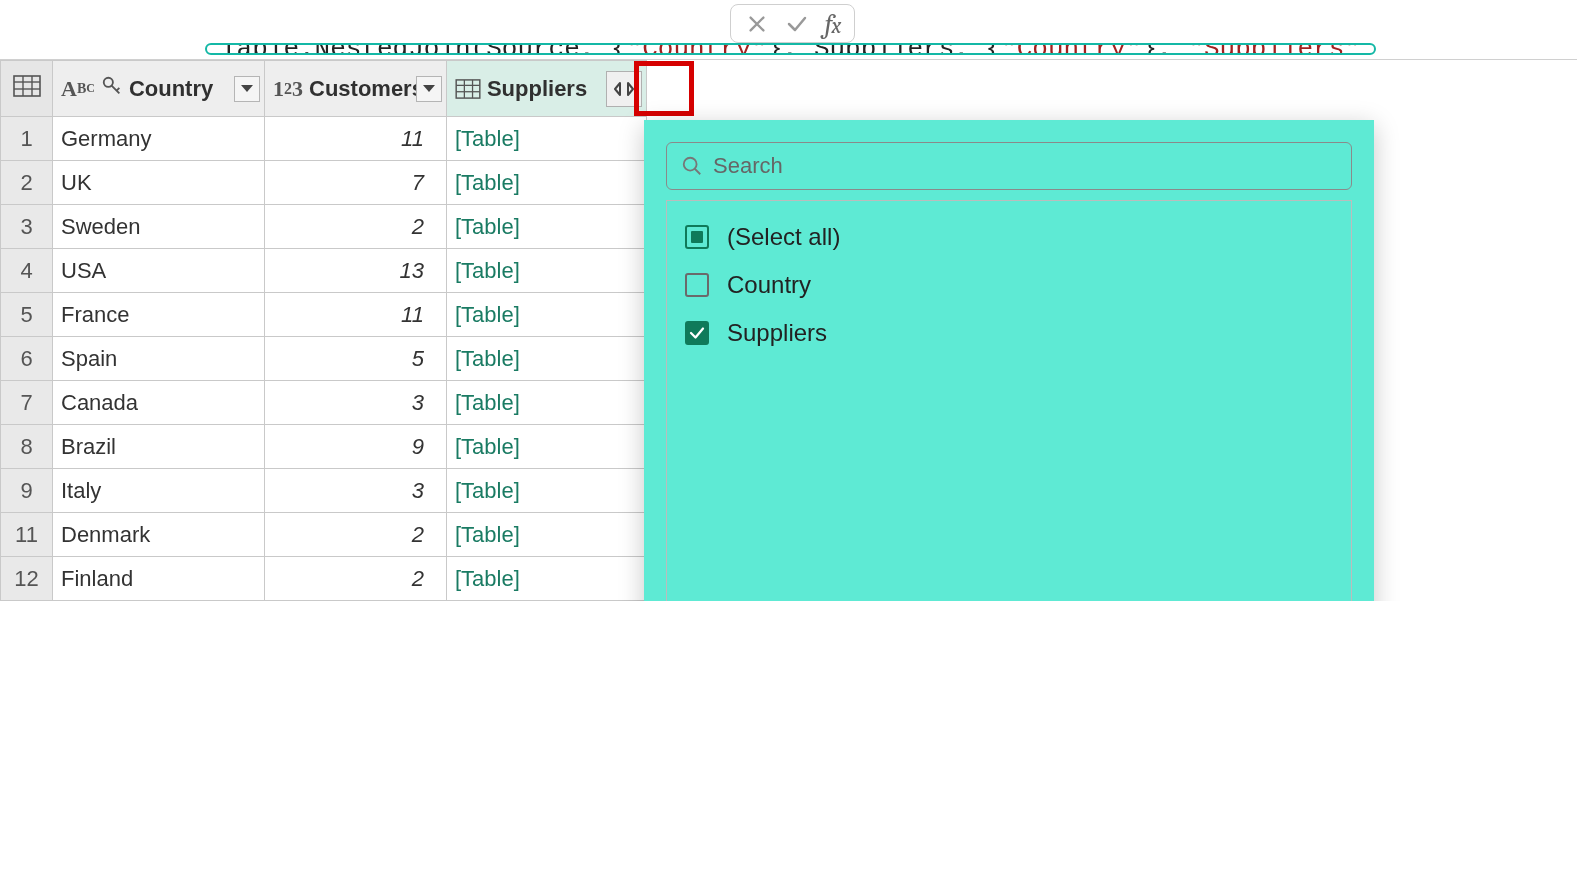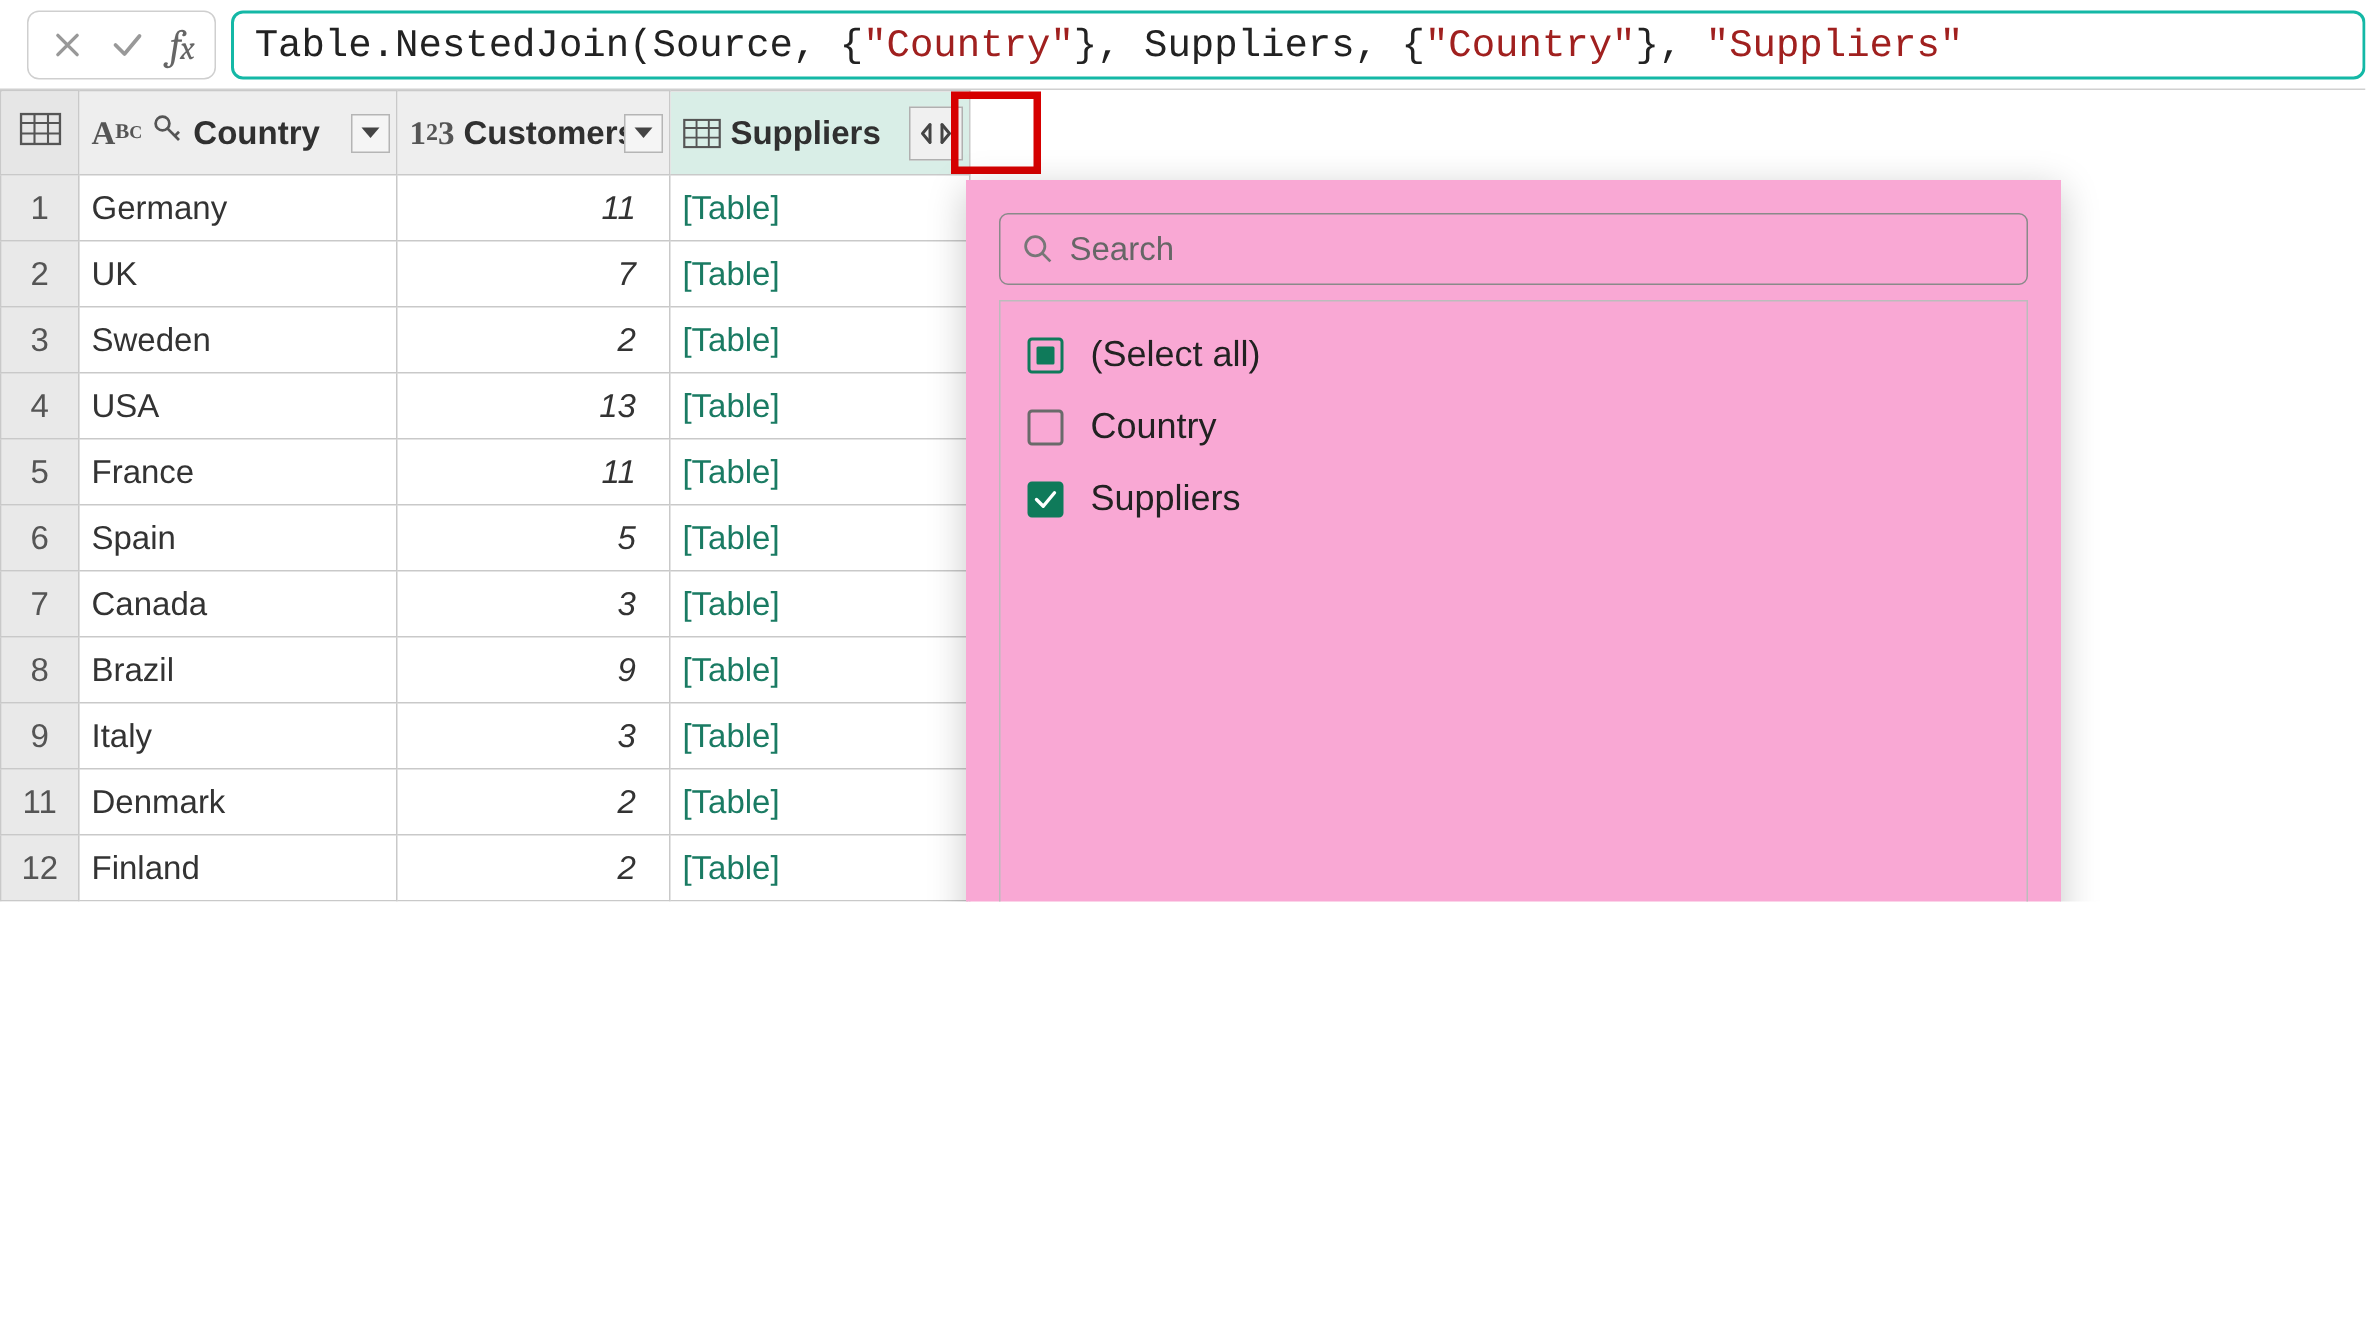--- a/index.html
+++ b/index.html
@@ -8,20 +8,21 @@
       background: #ffffff;
       font-size: 16px;
       color: #333;
     }
     .formula-bar {
       display: flex;
       align-items: center;
       height: 60px;
       border-bottom: 1px solid #d0d0d0;
       padding: 4px 0 4px 4px;
+      flex-direction: column;
     }
     .formula-buttons {
       display: flex;
       align-items: center;
       gap: 16px;
       padding: 0 14px;
       border: 1px solid #cfcfcf;
       border-radius: 8px;
       height: 46px;
       margin-left: 14px;
@@ -91,21 +92,21 @@
     .highlight-box {
       position:absolute;
       border:5px solid #d60000;
       pointer-events:none;
     }
     .col-country { width: 212px; }
     .col-cust { width: 178px; text-align:right; font-style: italic; padding-right:22px !important;}
     .col-supp { width: 200px; color:#1a7b63; }
     .popup {
       position:absolute;
-      background:#f9a8d4;
+      background:#5eead4;
       box-shadow: 0 6px 24px rgba(0,0,0,0.22);
       padding: 22px 22px 20px 22px;
       width: 730px;
     }
     .search-box {
       display:flex; align-items:center; gap:10px;
       border:1px solid #8a8a8a; border-radius:6px;
       padding: 8px 14px; height:48px; margin-bottom:10px;
       color:#666; font-size:22px;
     }

